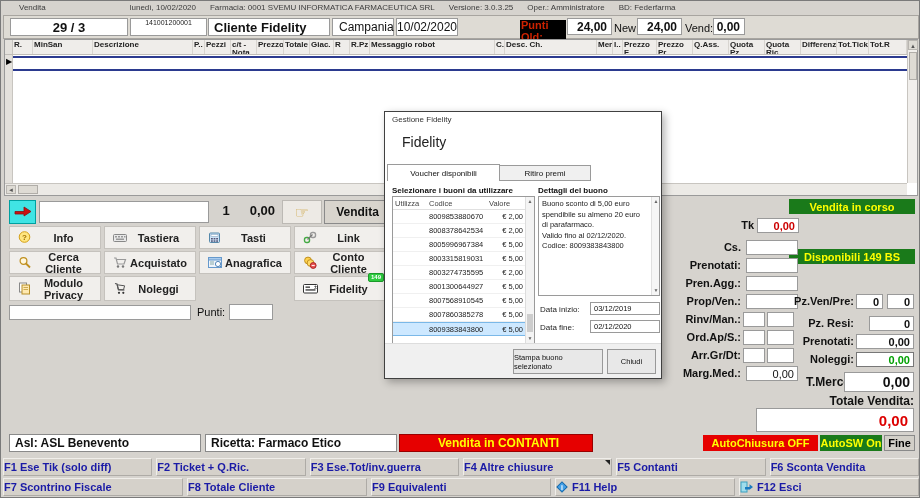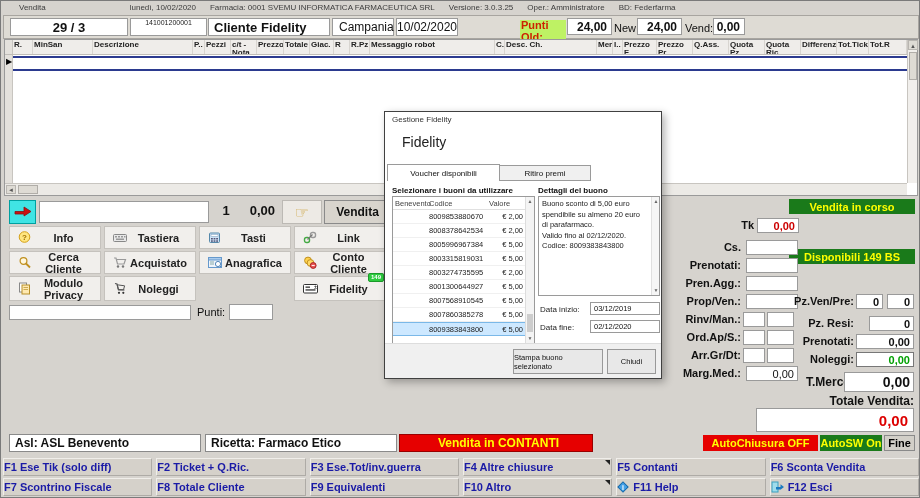--- a/index.html
+++ b/index.html
@@ -19,21 +19,21 @@
   .headerstrip { position:absolute; left:2px; top:14px; width:916px; height:24px;
     background:#dedbd4; border:1px solid #a8a5a0; }
   .hbox { position:absolute; top:2px; height:18px; background:#fff; border:1px solid #9a9a9a;
     font-size:12px; display:flex; align-items:center; }
   .hb-num   { left:6px;  width:118px; justify-content:center; font-weight:bold; font-size:13px; }
   .hb-code  { left:126px; width:77px; justify-content:center; align-items:flex-start; font-size:7px; color:#222; }
   .hb-cli   { left:204px; width:122px; font-weight:bold; font-size:13px; padding-left:5px; }
   .hb-reg   { left:328px; width:62px; padding-left:6px; }
   .hb-data  { left:392px; width:62px; justify-content:center; }
   .hlabel { position:absolute; top:4px; height:15px; font-size:11px; display:flex; align-items:center; }
-  .hl-punti { left:516px; width:46px; background:#bef264; color:#cc2200; font-weight:bold; padding:11px 1px; }
+  .hl-punti { left:516px; width:46px; background:#000000; color:#cc2200; font-weight:bold; padding:11px 1px; }
   .hl-new  { left:610px; }
   .hl-vend { left:681px; }
   .hval { position:absolute; top:2px; height:17px; background:#fff; border:1px solid #9a9a9a;
     font-weight:bold; font-size:12px; display:flex; align-items:center; justify-content:flex-end; padding-right:4px; }
   .hv-old { left:563px; width:45px; }
   .hv-new { left:633px; width:45px; }
   .hv-vend{ left:709px; width:32px; }
   
   .grid { position:absolute; left:3px; top:38px; width:914px; height:157px;
     background:#fff; border:1px solid #9a9a9a; }
@@ -481,24 +481,20 @@
         <div class="fkey">
           <span>F7 Scontrino Fiscale</span>
         </div>
         <div class="fkey">
           <span>F8 Totale Cliente</span>
         </div>
         <div class="fkey">
           <span>F9 Equivalenti</span>
         </div>
         <div class="fkey">
-          <span>F10 Altro</span>
-          <span class="corner"></span>
-        </div>
-        <div class="fkey">
           <span class="ficon">
             <svg width="12" height="12">
               <rect x="2.4" y="2.4" width="7.2" height="7.2" transform="rotate(45 6 6)" fill="#45a0e6" stroke="#1166aa"></rect>
               <text x="6" y="8.6" font-size="7" text-anchor="middle" fill="#fff" font-weight="bold">i</text>
             </svg>
           </span>
           <span>F11 Help</span>
         </div>
         <div class="fkey">
           <span class="ficon">
@@ -516,21 +512,21 @@
     <div class="modal-title">Gestione Fidelity</div>
     <div class="modal-heading">Fidelity</div>
     <div class="tabs">
       <div class="tab active">Voucher disponibili</div>
       <div class="tab inactive">Ritiro premi</div>
     </div>
     <div class="sec-label sl-left">Selezionare i buoni da utilizzare</div>
     <div class="sec-label sl-right">Dettagli del buono</div>
     <div class="vlist">
       <div class="vhead">
-        <span class="vh-ut">Benevento</span>
+        <span class="vh-ut">Utilizza</span>
         <span class="vh-code">Codice</span>
         <span class="vh-val">Valore</span>
       </div>
       <div>
           <div class="vrow">
             <span class="vc-ut"></span>
             <span class="vc-code">8009853880670</span>
             <span class="vc-val">€ 2,00</span>
           </div>
           <div class="vrow">

